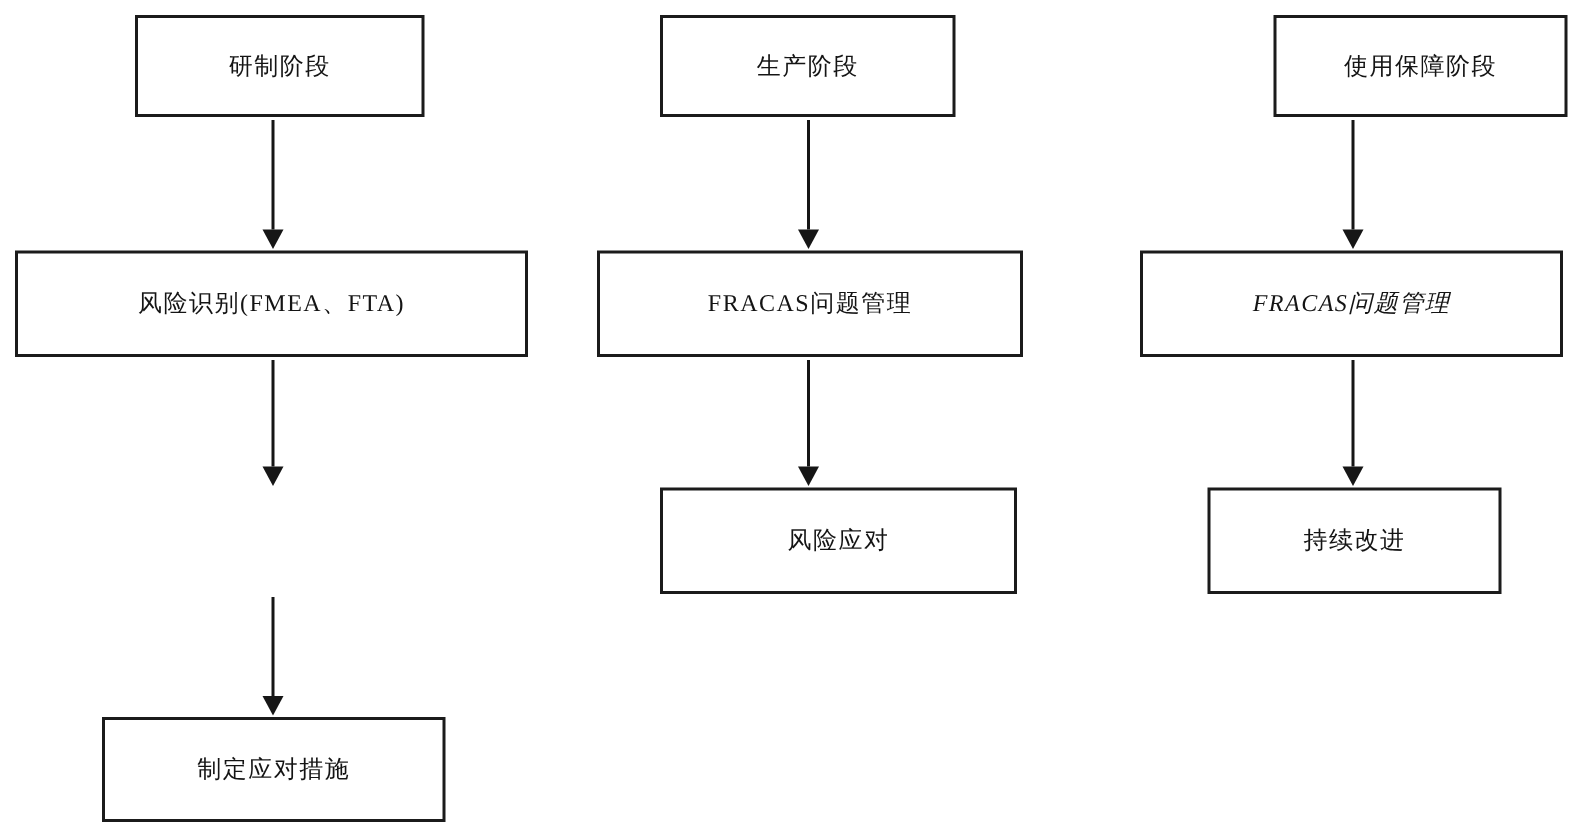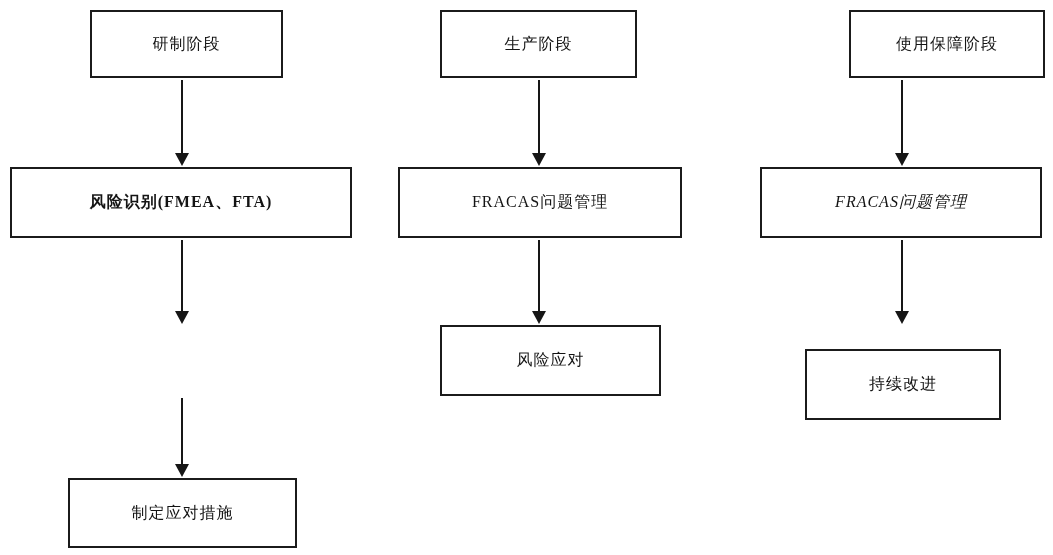--- a/index.html
+++ b/index.html
@@ -55,21 +55,21 @@
 
 <div class="canvas">
 
   <div class="node" style="left:90px;top:10px;width:193px;height:68px;">
     <span>研制阶段</span>
   </div>
   <div class="arrow" style="left:175px;top:80px;height:86px;">
     <div class="shaft"></div>
     <div class="head"></div>
   </div>
-  <div class="node" style="left:10px;top:167px;width:342px;height:71px;font-weight:bold;">
+  <div class="node" style="left:10px;top:167px;width:342px;height:71px;">
     <span>风险识别(FMEA、FTA)</span>
   </div>
   <div class="arrow" style="left:175px;top:240px;height:84px;">
     <div class="shaft"></div>
     <div class="head"></div>
   </div>
   <div class="arrow" style="left:175px;top:398px;height:79px;">
     <div class="shaft"></div>
     <div class="head"></div>
   </div>
@@ -84,35 +84,35 @@
     <div class="shaft"></div>
     <div class="head"></div>
   </div>
   <div class="node" style="left:398px;top:167px;width:284px;height:71px;">
     <span>FRACAS问题管理</span>
   </div>
   <div class="arrow" style="left:532px;top:240px;height:84px;">
     <div class="shaft"></div>
     <div class="head"></div>
   </div>
-  <div class="node" style="left:440px;top:325px;width:221px;height:71px;">
+  <div class="node" style="left:440px;top:325px;width:238px;height:71px;">
     <span>风险应对</span>
   </div>
 
   <div class="node" style="left:805px;top:10px;width:196px;height:68px;margin-left:44px;">
     <span>使用保障阶段</span>
   </div>
   <div class="arrow" style="left:895px;top:80px;height:86px;">
     <div class="shaft"></div>
     <div class="head"></div>
   </div>
   <div class="node" style="left:760px;top:167px;width:282px;height:71px;font-style:italic;">
     <span>FRACAS问题管理</span>
   </div>
   <div class="arrow" style="left:895px;top:240px;height:84px;">
     <div class="shaft"></div>
     <div class="head"></div>
   </div>
-  <div class="node" style="left:805px;top:325px;width:196px;height:71px;margin-top:24px;">
+  <div class="node" style="left:805px;top:325px;width:196px;height:71px;">
     <span>持续改进</span>
   </div>
 
 </div>
 
 </body></html>

